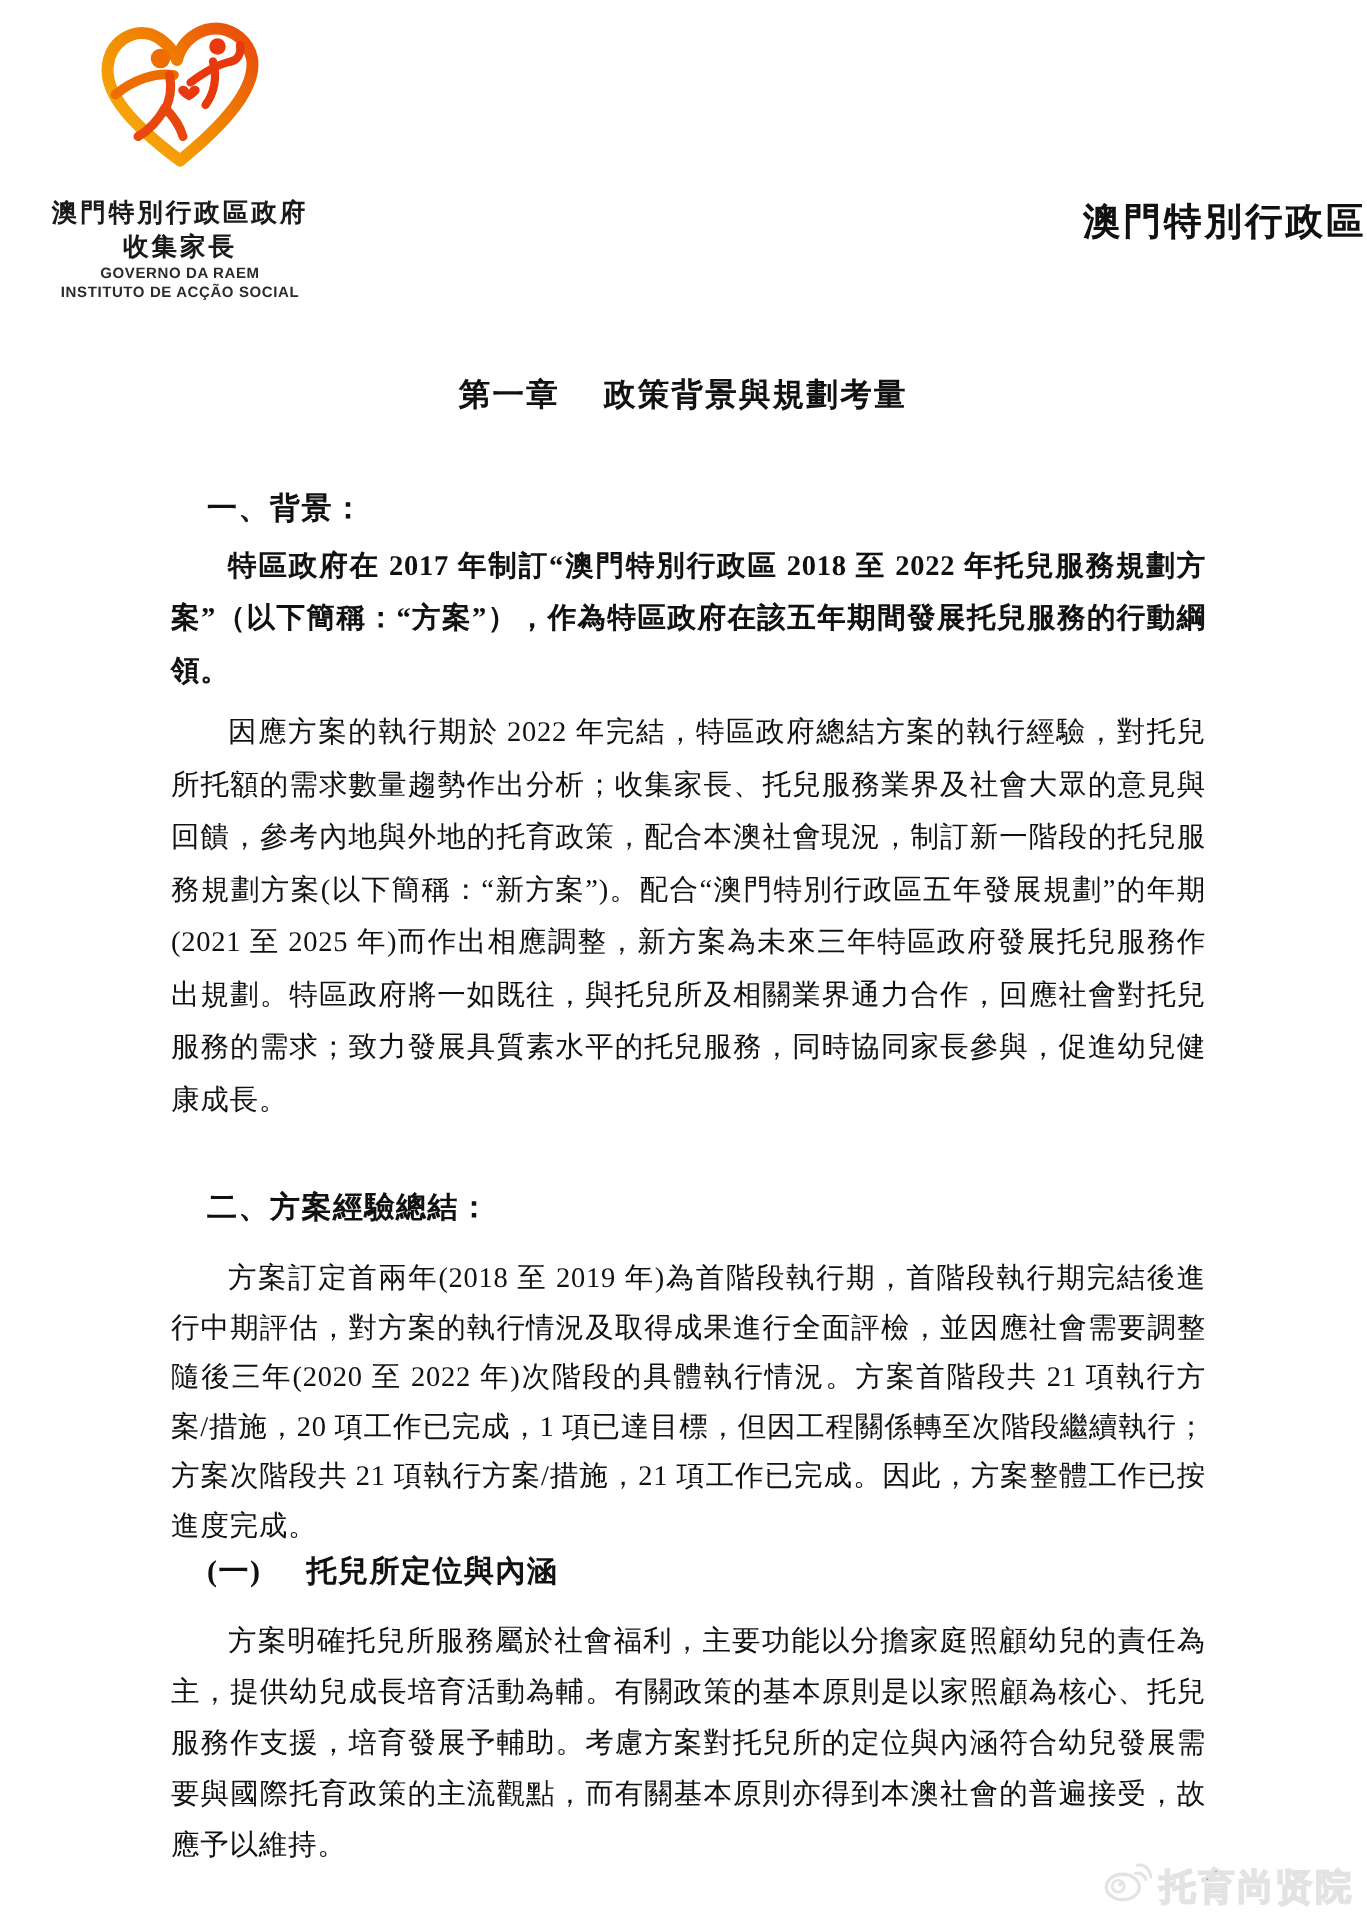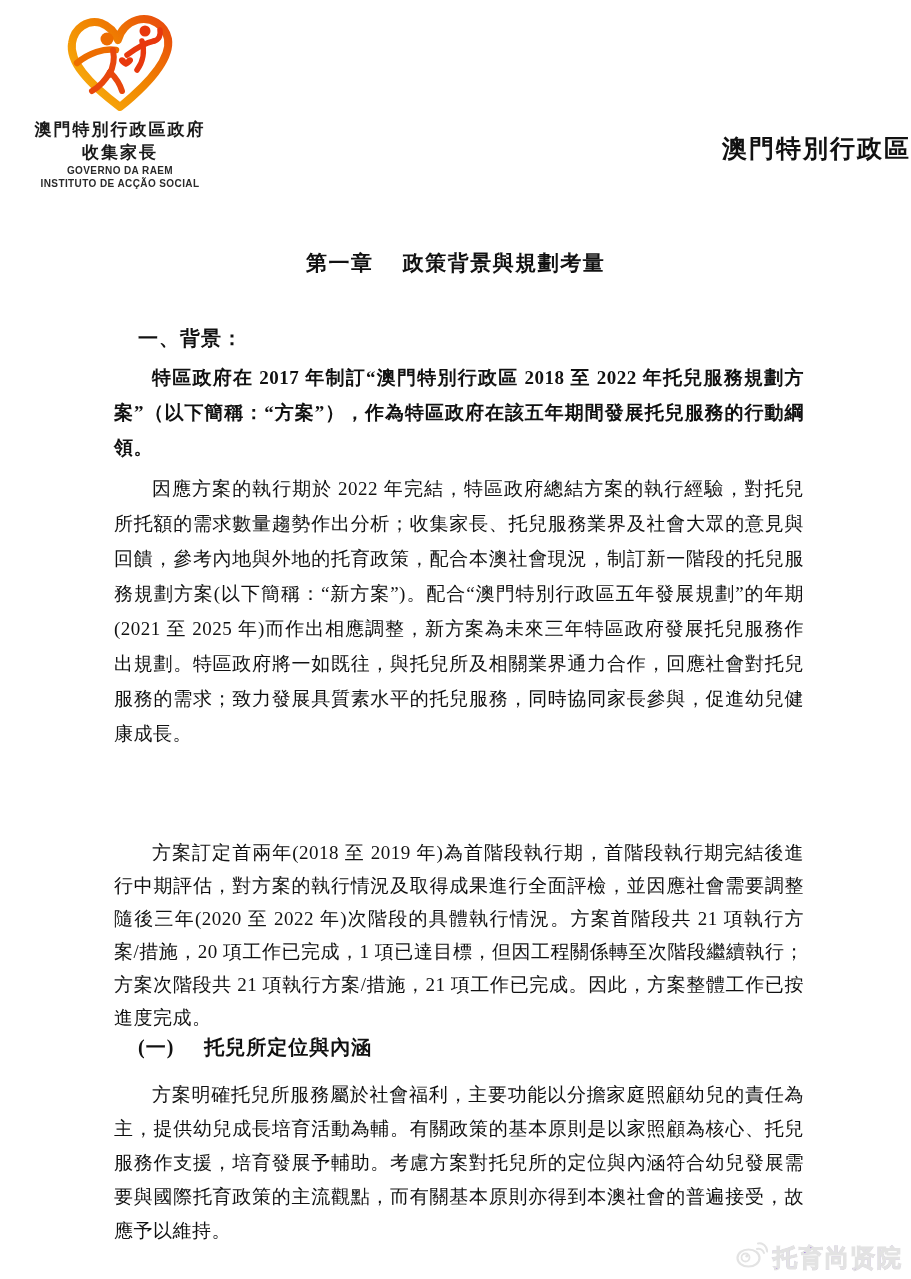--- a/index.html
+++ b/index.html
@@ -33,21 +33,21 @@
     white-space: nowrap;
   }
   .org-pt {
     font-weight: 600;
     font-size: 10px;
     letter-spacing: 0.4px;
     line-height: 13px;
     color: #2a2a2a;
     white-space: nowrap;
   }
-  .org-zh-first { margin-top: 4px; }
+  .org-zh-first { margin-top: 16px; }
 
   
   .doc-title {
     position: absolute;
     top: 130px;
     left: 0;
     width: 100%;
     text-align: right;
     font-weight: bold;
     font-size: 25px;
@@ -95,21 +95,21 @@
   #h-sub  { top: 1034px; }
   #p4     { top: 1078px; line-height: 34px; }
   .sub-number { display: inline-block; margin-right: 30px; }
 
   
   .watermark {
     position: absolute;
     right: 8px;
     top: 1240px;
     display: flex;
-    align-items: flex-end;
+    align-items: center;
     gap: 5px;
     font-family: "Liberation Sans", "DejaVu Sans", sans-serif;
     font-weight: bold;
     font-size: 24px;
     letter-spacing: 2px;
     color: #6d28d9;
     -webkit-text-stroke: 1px #e3e3e3;
     white-space: nowrap;
   }
 </style>
@@ -150,20 +150,21 @@
   <div class="doc-title">
     <div>澳門特別行政區</div>
   </div>
 
   <div class="chapter-heading">第一章　 政策背景與規劃考量</div>
 
   <div id="h-sec1" class="sec-heading">一、背景：</div>
   <p id="p1" class="body-para">特區政府在 2017 年制訂“澳門特別行政區 2018 至 2022 年托兒服務規劃方案”（以下簡稱：“方案”），作為特區政府在該五年期間發展托兒服務的行動綱領。</p>
   <p id="p2" class="body-para">因應方案的執行期於 2022 年完結，特區政府總結方案的執行經驗，對托兒所托額的需求數量趨勢作出分析；收集家長、托兒服務業界及社會大眾的意見與回饋，參考內地與外地的托育政策，配合本澳社會現況，制訂新一階段的托兒服務規劃方案(以下簡稱：“新方案”)。配合“澳門特別行政區五年發展規劃”的年期(2021 至 2025 年)而作出相應調整，新方案為未來三年特區政府發展托兒服務作出規劃。特區政府將一如既往，與托兒所及相關業界通力合作，回應社會對托兒服務的需求；致力發展具質素水平的托兒服務，同時協同家長參與，促進幼兒健康成長。</p>
 
+  <div id="h-sec2" class="sec-heading">二、方案經驗總結：</div>
   <p id="p3" class="body-para">方案訂定首兩年(2018 至 2019 年)為首階段執行期，首階段執行期完結後進行中期評估，對方案的執行情況及取得成果進行全面評檢，並因應社會需要調整隨後三年(2020 至 2022 年)次階段的具體執行情況。方案首階段共 21 項執行方案/措施，20 項工作已完成，1 項已達目標，但因工程關係轉至次階段繼續執行；方案次階段共 21 項執行方案/措施，21 項工作已完成。因此，方案整體工作已按進度完成。</p>
 
   <div id="h-sub" class="sec-heading">
     <span class="sub-number">(一)</span><span>托兒所定位與內涵</span>
   </div>
   <p id="p4" class="body-para">方案明確托兒所服務屬於社會福利，主要功能以分擔家庭照顧幼兒的責任為主，提供幼兒成長培育活動為輔。有關政策的基本原則是以家照顧為核心、托兒服務作支援，培育發展予輔助。考慮方案對托兒所的定位與內涵符合幼兒發展需要與國際托育政策的主流觀點，而有關基本原則亦得到本澳社會的普遍接受，故應予以維持。</p>
 
   <div class="watermark">
     <span>
       <svg width="32" height="28" viewBox="0 0 32 28">

